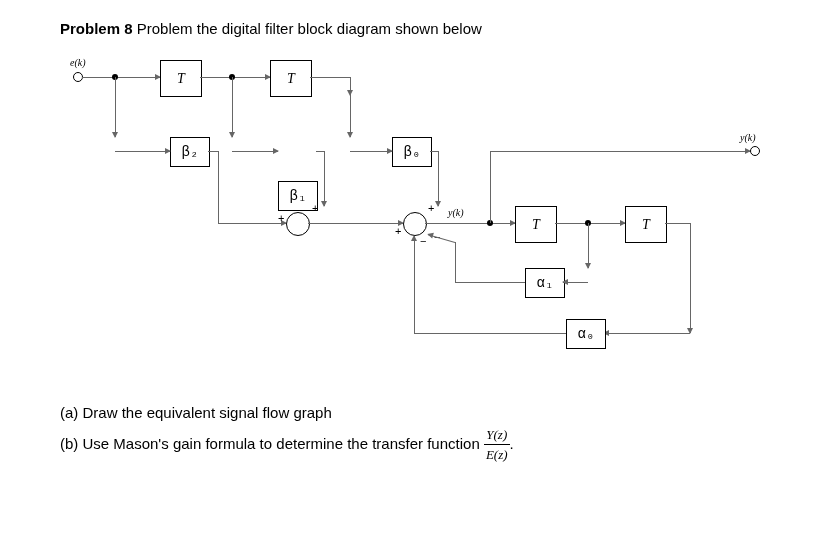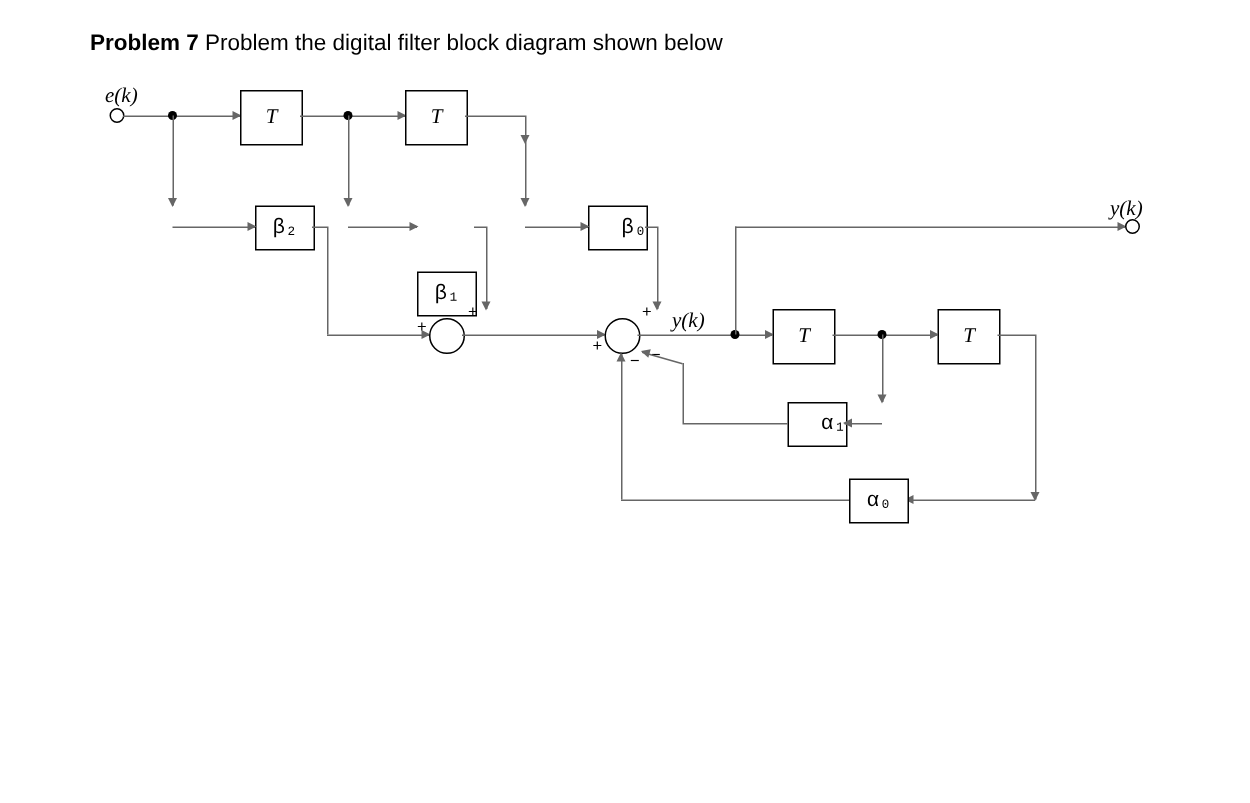--- a/index.html
+++ b/index.html
@@ -60,21 +60,21 @@
       width: 8px;
       height: 8px;
       border: 1px solid #000;
       border-radius: 50%;
       background: #fff;
       transform: translate(-5px, -5px);
     }
     .label {
       position: absolute;
       font-family: "Times New Roman", serif;
-      font-size: 14px;
+      font-size: 10px;
       font-style: italic;
     }
     .sign {
       position: absolute;
       font-size: 11px;
       font-family: Arial;
     }
     .line-h {
       position: absolute;
       height: 1px;
@@ -133,21 +133,21 @@
       font-size: 13px;
     }
     .frac .num { display: block; border-bottom: 1px solid #000; padding: 0 2px; font-style: italic;}
     .frac .den { display: block; padding: 0 2px; font-style: italic;}
   </style>
 </head>
 <body>
 
 <div class="container">
   <div class="title">
-    <span class="bold">Problem 7</span><span> Problem the digital filter block diagram shown below</span>
+    <span class="bold">Problem 8</span><span> Problem the digital filter block diagram shown below</span>
   </div>
 
   <div class="diagram">
 
     <div class="open-node" style="left:18px; top:30px;"></div>
     <div class="label" style="left:10px; top:10px;">e(k)</div>
 
     <div class="line-h arrow-r" style="left:22px; top:30px; width:78px;"></div>
 
     <div class="node" style="left:55px; top:30px;"></div>
@@ -180,21 +180,21 @@
 
     <div class="line-v arrow-d" style="left:172px; top:30px; height:60px;"></div>
     <div class="block small" style="left:218px; top:90px;margin-top:44px;">
         <span>β₁</span>
       </div>
     <div class="line-h arrow-r" style="left:172px; top:104px; width:46px;"></div>
 
     <div class="line-h" style="left:256px; top:104px; width:8px;"></div>
     <div class="line-v arrow-d" style="left:264px; top:104px; height:55px;"></div>
 
-    <div class="block small" style="left:332px; top:90px;justify-content:flex-end;">
+    <div class="block small" style="left:332px; top:90px;">
         <span>β₀</span>
       </div>
     <div class="line-h arrow-r" style="left:290px; top:104px; width:42px;"></div>
     <div class="line-v arrow-d" style="left:290px; top:48px; height:0px;"></div>
 
     <div class="line-h" style="left:370px; top:104px; width:8px;"></div>
     <div class="line-v arrow-d" style="left:378px; top:104px; height:55px;"></div>
 
     <div class="sum" style="left:226px; top:165px;"></div>
     <div class="sign" style="left:218px; top:165px;">+</div>
@@ -218,21 +218,21 @@
       </div>
 
     <div class="line-h arrow-r" style="left:495px; top:176px; width:70px;"></div>
     <div class="node" style="left:528px; top:176px;"></div>
 
     <div class="block square" style="left:565px; top:159px;">
         <span>T</span>
       </div>
 
     <div class="line-v arrow-d" style="left:528px; top:176px; height:45px;"></div>
-    <div class="block small" style="left:465px; top:221px;justify-content:flex-end;">
+    <div class="block small" style="left:465px; top:221px;">
         <span>α₁</span>
       </div>
     <div class="line-h arrow-l" style="left:503px; top:235px; width:25px;"></div>
 
     <div class="line-h" style="left:395px; top:235px; width:70px;"></div>
     <div class="line-v" style="left:395px; top:195px; height:40px;"></div>
 
     <div class="line-h arrow-l" style="left:367px; top:195px; width:28px; transform: rotate(16deg); transform-origin: right center;"></div>
 
     <div class="line-h" style="left:605px; top:176px; width:25px;"></div>
@@ -244,13 +244,19 @@
 
     <div class="line-h" style="left:354px; top:286px; width:152px;"></div>
     <div class="line-v arrow-u" style="left:354px; top:189px; height:97px;"></div>
 
     <div class="line-v" style="left:430px; top:104px; height:72px;"></div>
     <div class="line-h arrow-r" style="left:430px; top:104px; width:260px;"></div>
     <div class="open-node" style="left:695px; top:104px;"></div>
     <div class="label" style="left:680px; top:85px;">y(k)</div>
   </div>
 
+  <div class="questions">
+    <div>(a) Draw the equivalent signal flow graph</div>
+    <div>
+      <span>(b) Use Mason's gain formula to determine the transfer function </span><span class="frac"><span class="num">Y(z)</span><span class="den">E(z)</span></span><span>.</span>
+    </div>
+  </div>
 </div>
 
 </body></html>

